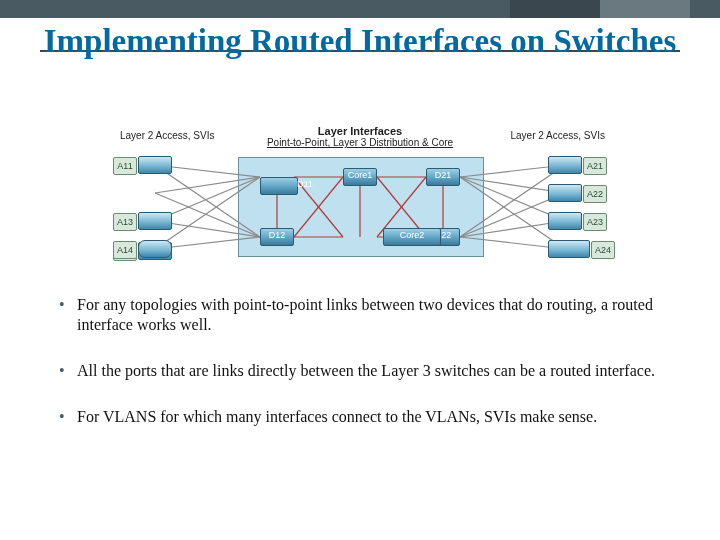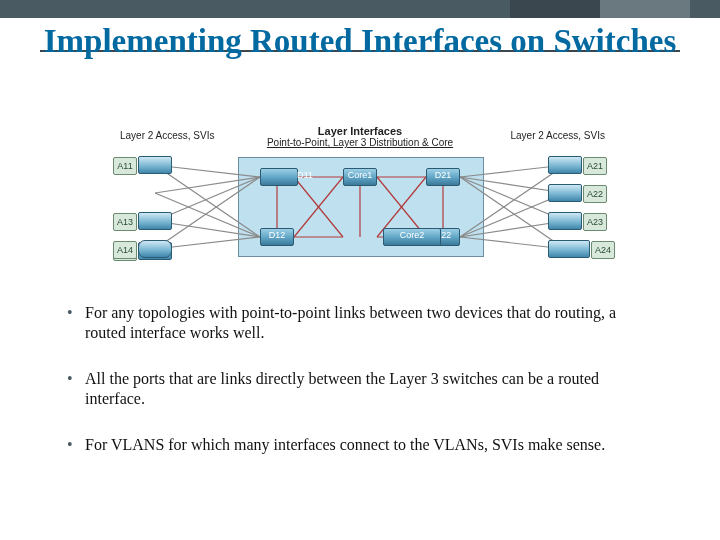--- a/index.html
+++ b/index.html
@@ -115,21 +115,21 @@
 
   
   .bullets {
     position: absolute;
     top: 295px;
     left: 55px;
     right: 55px;
     font-size: 16px;
     line-height: 1.25;
   }
-  .bullets ul { margin:8px; padding:0; list-style:none; }
+  .bullets ul { margin:0; padding:0; list-style:none; }
   .bullets li {
     position: relative;
     padding-left: 22px;
     margin-bottom: 26px;
   }
   .bullets li::before {
     content: "•";
     position: absolute;
     left: 4px;
     top: 0;
@@ -215,21 +215,21 @@
     <div class="dev access rightTag" style="left:448px; top:49px;">
         <span class="tag">A22</span>
       </div>
     <div class="dev access rightTag" style="left:448px; top:77px;">
         <span class="tag">A23</span>
       </div>
     <div class="dev access rightTag" style="left:448px; top:105px;padding-left:40px;">
         <span class="tag">A24</span>
       </div>
 
-    <div class="dev" style="left:160px; top:33px;padding-left:36px;">D11</div>
+    <div class="dev" style="left:160px; top:42px;padding-left:36px;">D11</div>
     <div class="dev" style="left:160px; top:93px;">D12</div>
     <div class="dev" style="left:326px; top:33px;">D21</div>
     <div class="dev" style="left:326px; top:93px;">D22</div>
 
     <div class="dev" style="left:243px; top:33px; width:34px;">Core1</div>
     <div class="dev" style="left:243px; top:93px; width:58px;margin-left:40px;">Core2</div>
   </div>
 
   <div class="bullets">
     <ul>

